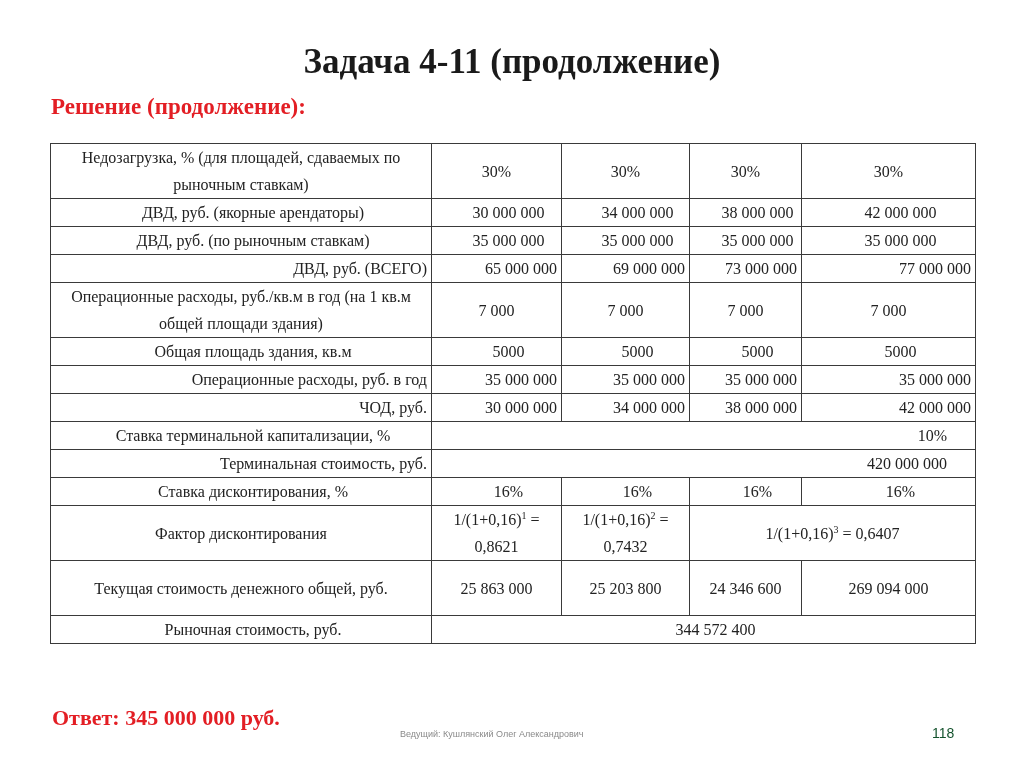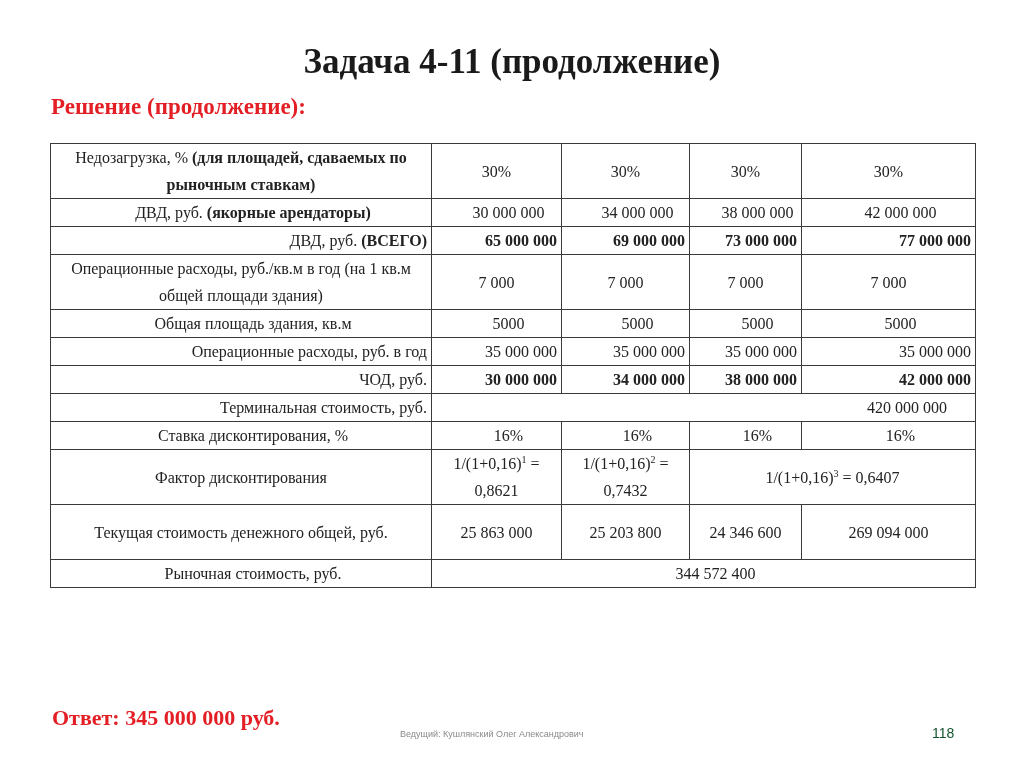--- a/index.html
+++ b/index.html
@@ -48,21 +48,21 @@
       text-align: center;
       vertical-align: middle;
       padding: 0 4px;
       color: #222;
     }
     table.calc-table col.c-label { width: 381px; }
     table.calc-table col.c1 { width: 130px; }
     table.calc-table col.c2 { width: 128px; }
     table.calc-table col.c3 { width: 112px; }
     table.calc-table col.c4 { width: 174px; }
-    .b { font-weight: bold; }
+    .b { font-weight: normal; }
     tr.h2 td { height: 54px; }
     tr.h1 td { height: 26px; padding-left: 28px; }
     tr.h1b td { height: 27px; text-align: right; }
     tr.hf td { height: 54px; }
     td.right { text-align: right !important; padding-right: 28px !important; }
     sup { font-size: 10px; line-height: 0; }
     .answer {
       position: absolute;
       left: 52px;
       top: 705px;
@@ -109,20 +109,27 @@
       <td>30%</td>
       <td>30%</td>
     </tr>
     <tr class="h1">
       <td><span>ДВД, руб. </span><span class="b">(якорные арендаторы)</span></td>
       <td>30 000 000</td>
       <td>34 000 000</td>
       <td>38 000 000</td>
       <td>42 000 000</td>
     </tr>
+    <tr class="h1">
+      <td><span>ДВД, руб. (</span><span class="b">по рыночным ставкам</span><span>)</span></td>
+      <td>35 000 000</td>
+      <td>35 000 000</td>
+      <td>35 000 000</td>
+      <td>35 000 000</td>
+    </tr>
     <tr class="h1b">
       <td><span>ДВД, руб. </span><span class="b">(ВСЕГО)</span></td>
       <td class="b">65 000 000</td>
       <td class="b">69 000 000</td>
       <td class="b">73 000 000</td>
       <td class="b">77 000 000</td>
     </tr>
     <tr class="h2">
       <td>Операционные расходы, руб./кв.м в год (на 1 кв.м общей площади здания)</td>
       <td>7 000</td>
@@ -143,20 +150,24 @@
       <td>35 000 000</td>
       <td>35 000 000</td>
       <td>35 000 000</td>
     </tr>
     <tr class="h1b">
       <td>ЧОД, руб.</td>
       <td class="b">30 000 000</td>
       <td class="b">34 000 000</td>
       <td class="b">38 000 000</td>
       <td class="b">42 000 000</td>
+    </tr>
+    <tr class="h1">
+      <td>Ставка терминальной капитализации, %</td>
+      <td colspan="4" class="right">10%</td>
     </tr>
     <tr class="h1b">
       <td>Терминальная стоимость, руб.</td>
       <td colspan="4" class="right">420 000 000</td>
     </tr>
     <tr class="h1">
       <td>Ставка дисконтирования, %</td>
       <td>16%</td>
       <td>16%</td>
       <td>16%</td>

